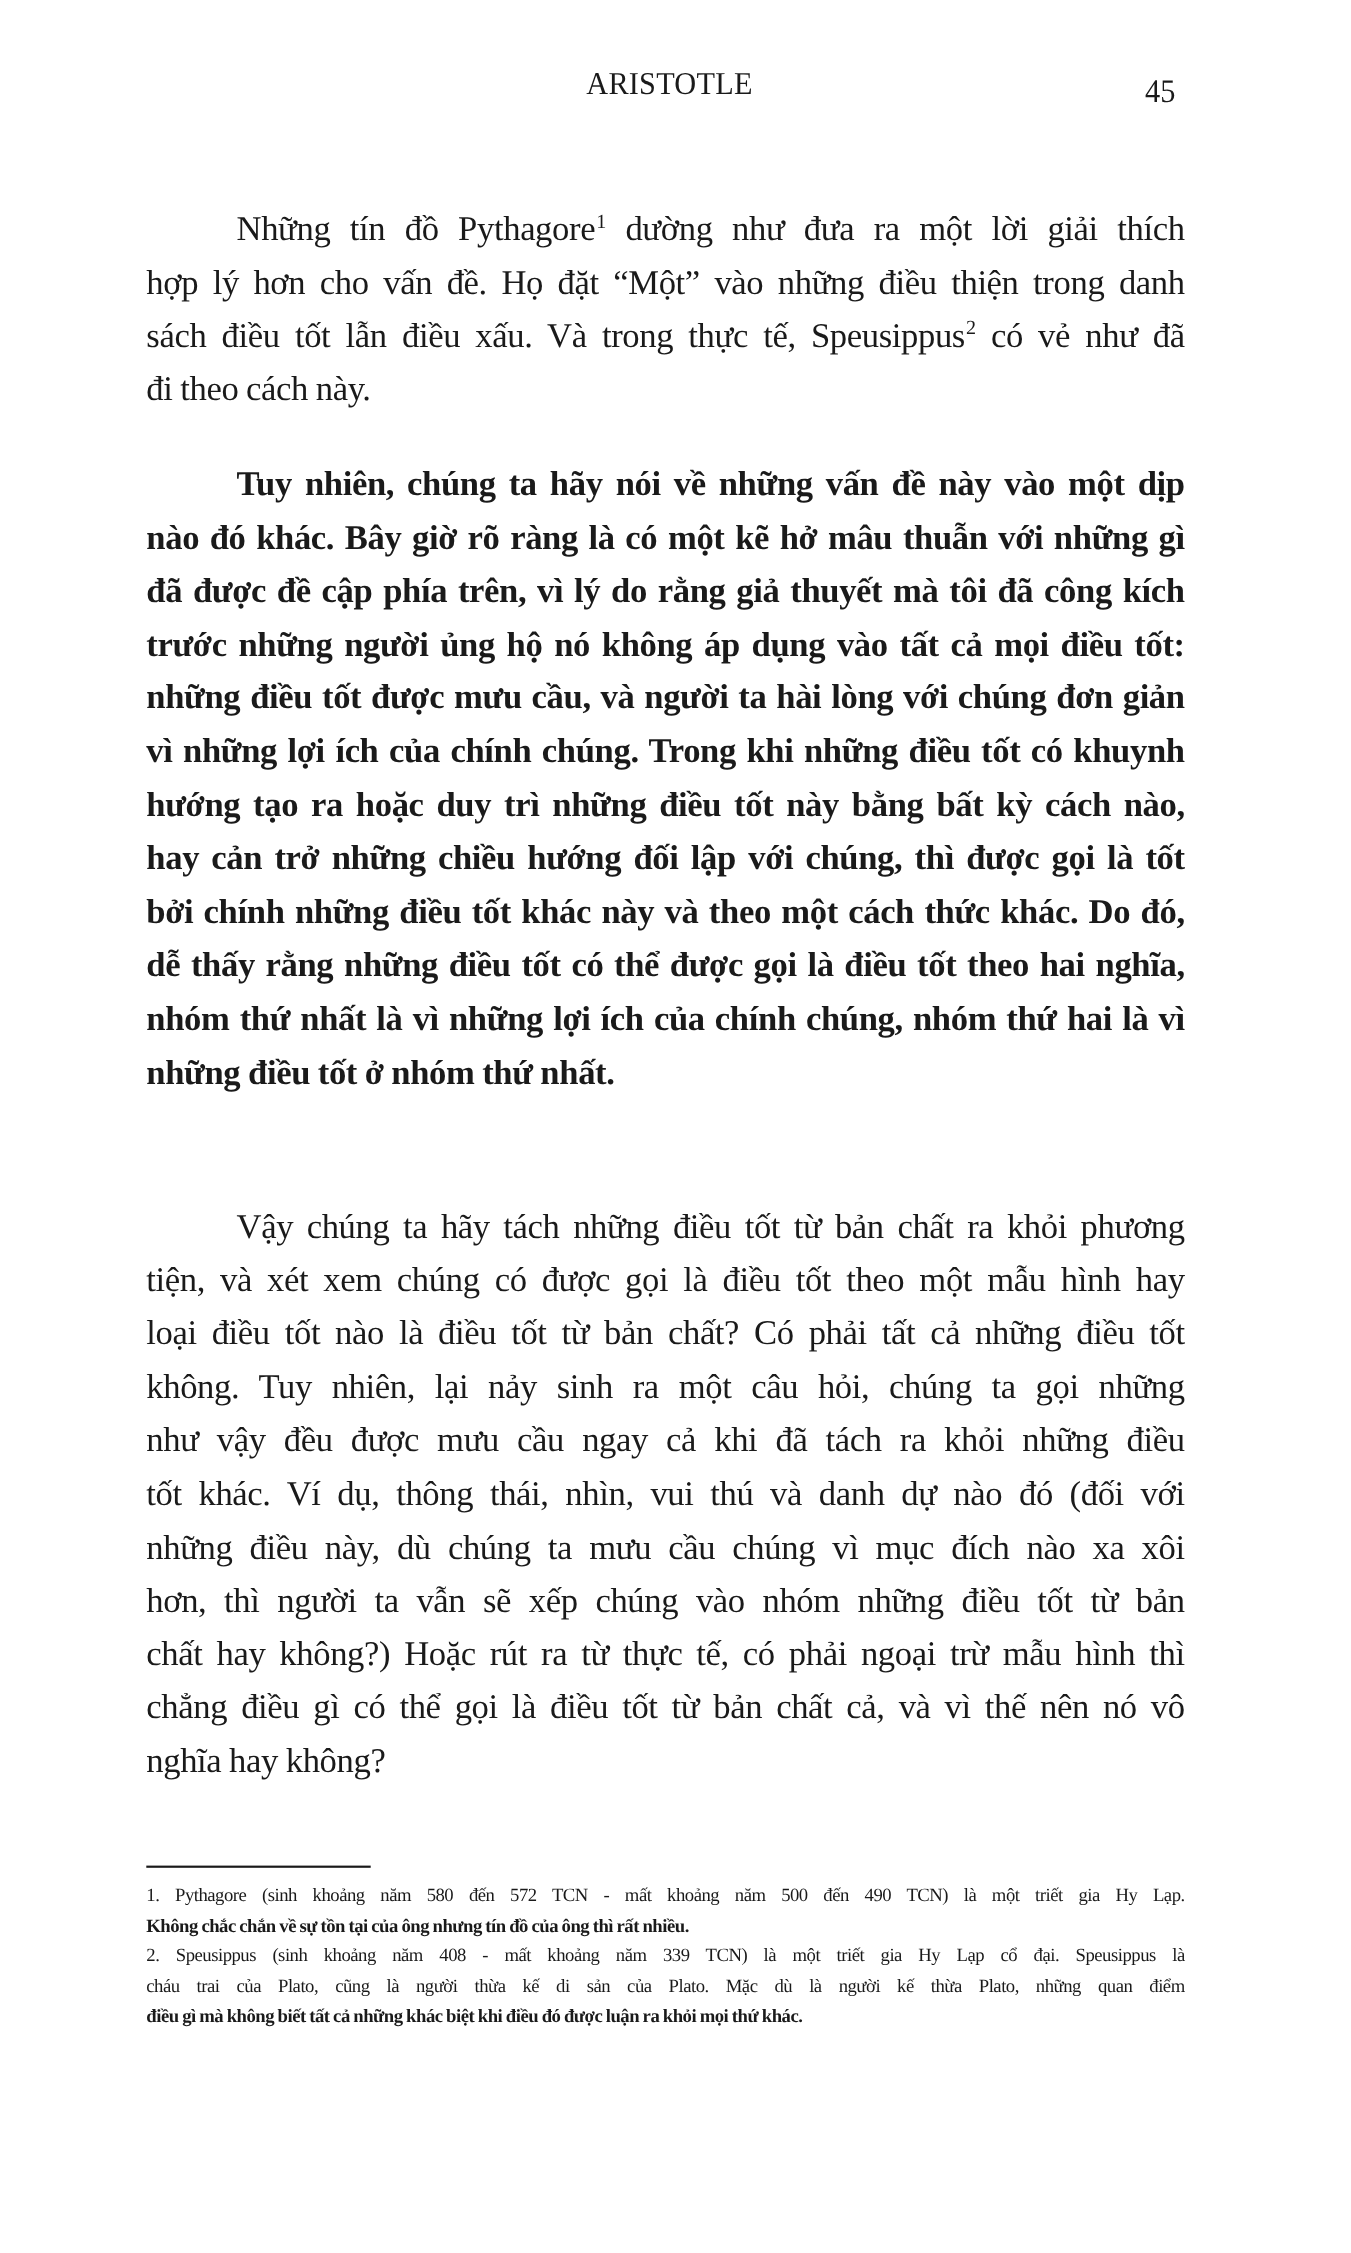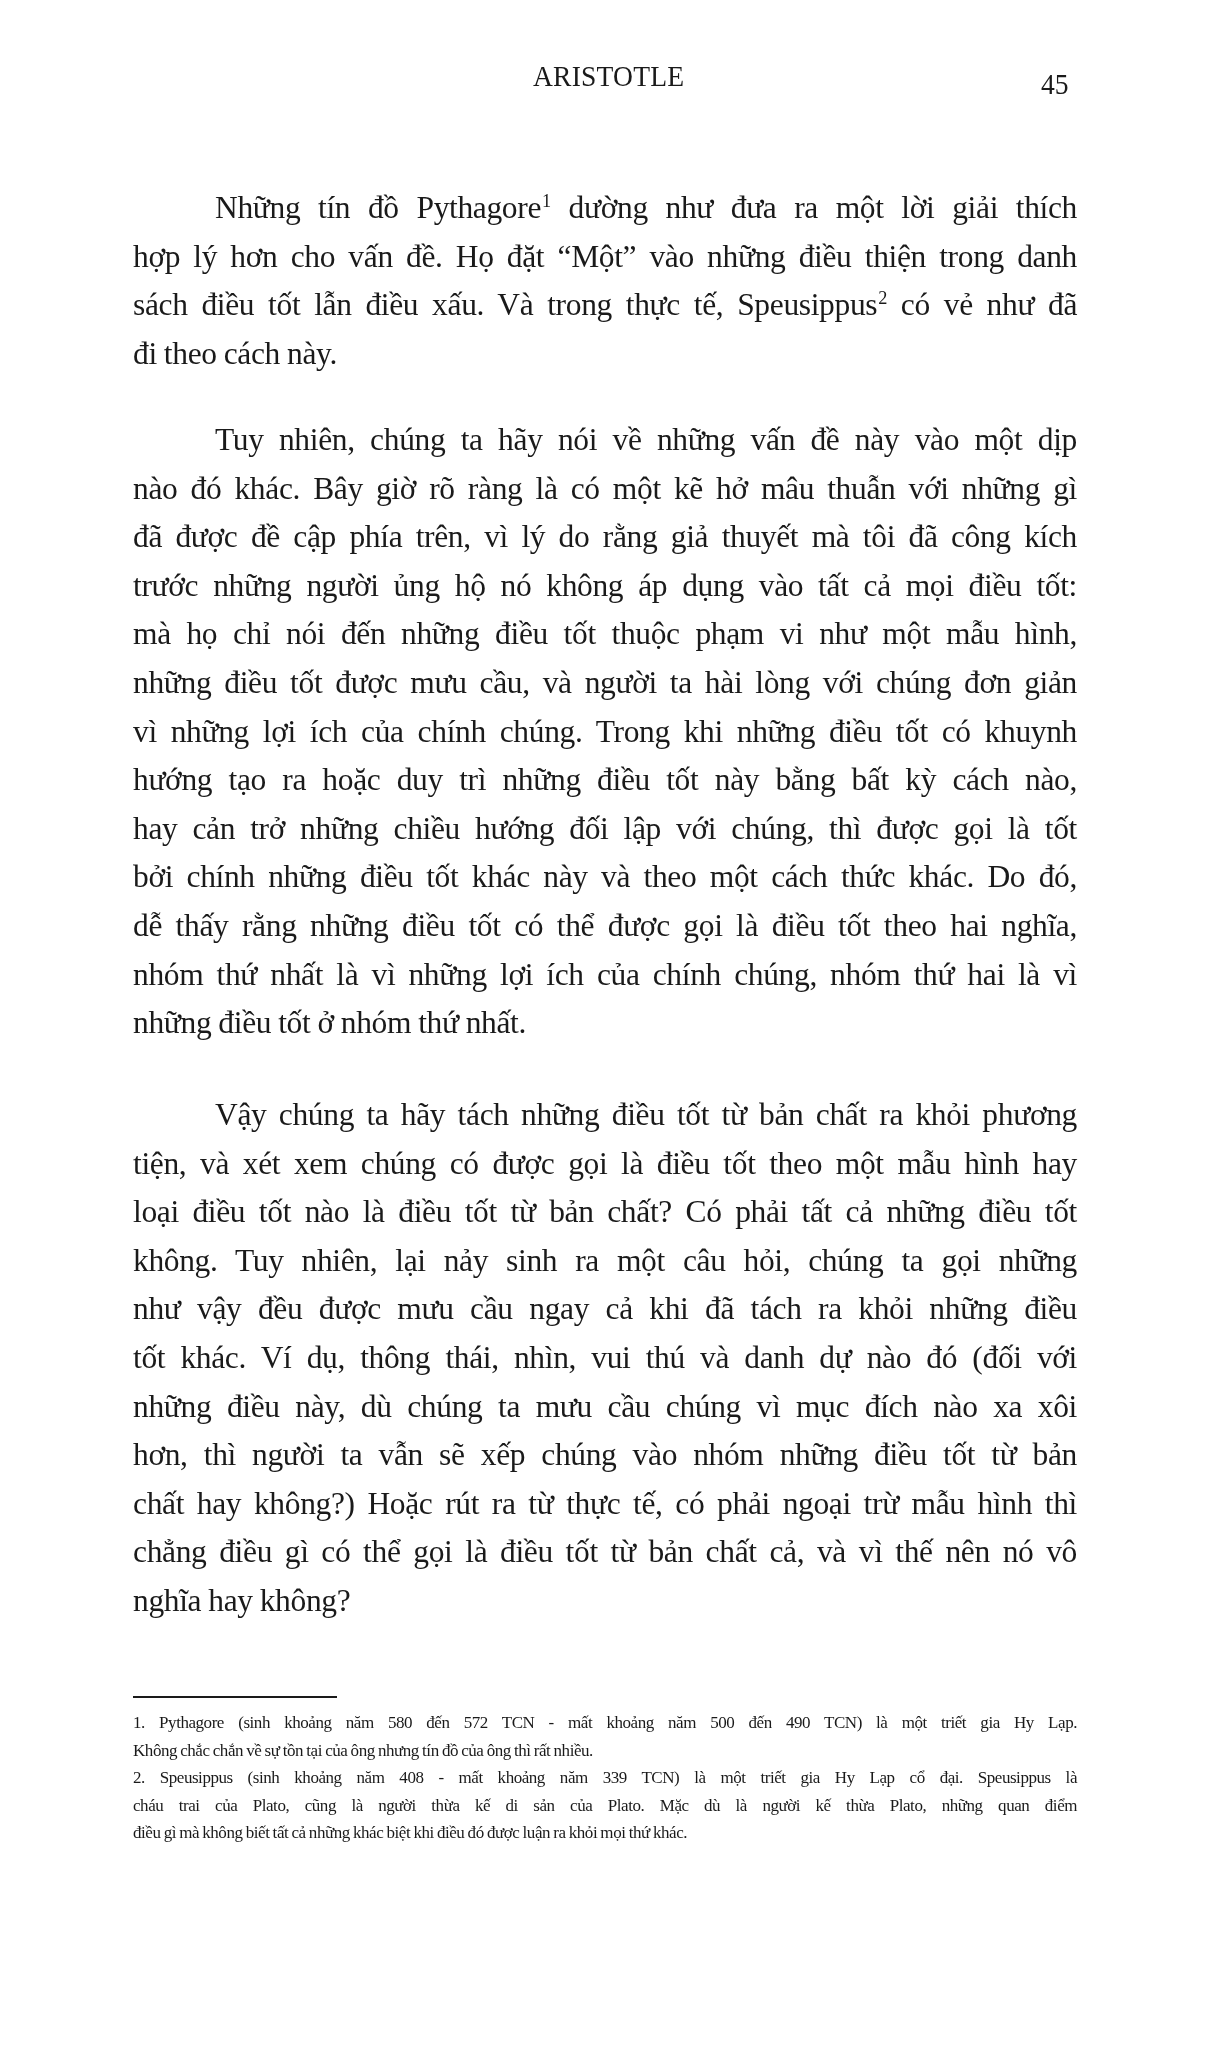--- a/index.html
+++ b/index.html
@@ -95,41 +95,41 @@
     height: 27.6px;
     white-space: nowrap;
     text-align: justify;
     text-align-last: justify;
     letter-spacing: -0.45px;
     word-spacing: -0.6px;
   }
   .fn-line.last {
     text-align: right;
     text-align-last: left;
+    font-weight: bold;
   }
 </style>
 </head>
 <body>
 
 <div class="page">
   <div class="running-head">ARISTOTLE</div>
   <div class="page-number">45</div>
 
   <div class="body-para" style="top: 172px;">
       <span class="line indent">Những tín đồ Pythagore<sup class="fnref">1</sup> dường như đưa ra một lời giải thích</span>
       <span class="line">hợp lý hơn cho vấn đề. Họ đặt “Một” vào những điều thiện trong danh</span>
       <span class="line">sách điều tốt lẫn điều xấu. Và trong thực tế, Speusippus<sup class="fnref">2</sup> có vẻ như đã</span>
       <span class="line last">đi theo cách này.</span>
     </div>
-  <div class="body-para" style="top: 404px;">
+  <div class="body-para" style="top: 404px; font-weight: bold;">
       <span class="line indent">Tuy nhiên, chúng ta hãy nói về những vấn đề này vào một dịp</span>
       <span class="line">nào đó khác. Bây giờ rõ ràng là có một kẽ hở mâu thuẫn với những gì</span>
       <span class="line">đã được đề cập phía trên, vì lý do rằng giả thuyết mà tôi đã công kích</span>
       <span class="line">trước những người ủng hộ nó không áp dụng vào tất cả mọi điều tốt:</span>
-      <span class="line">mà họ chỉ nói đến những điều tốt thuộc phạm vi như một mẫu hình,</span>
       <span class="line">những điều tốt được mưu cầu, và người ta hài lòng với chúng đơn giản</span>
       <span class="line">vì những lợi ích của chính chúng. Trong khi những điều tốt có khuynh</span>
       <span class="line">hướng tạo ra hoặc duy trì những điều tốt này bằng bất kỳ cách nào,</span>
       <span class="line">hay cản trở những chiều hướng đối lập với chúng, thì được gọi là tốt</span>
       <span class="line">bởi chính những điều tốt khác này và theo một cách thức khác. Do đó,</span>
       <span class="line">dễ thấy rằng những điều tốt có thể được gọi là điều tốt theo hai nghĩa,</span>
       <span class="line">nhóm thứ nhất là vì những lợi ích của chính chúng, nhóm thứ hai là vì</span>
       <span class="line last">những điều tốt ở nhóm thứ nhất.</span>
     </div>
   <div class="body-para" style="top: 1079px;">

